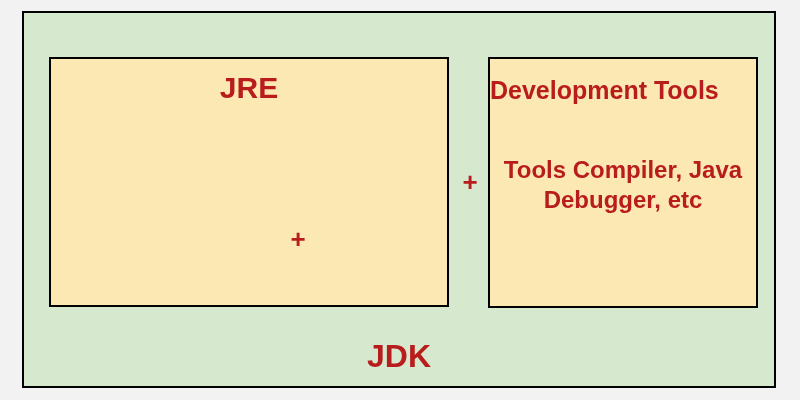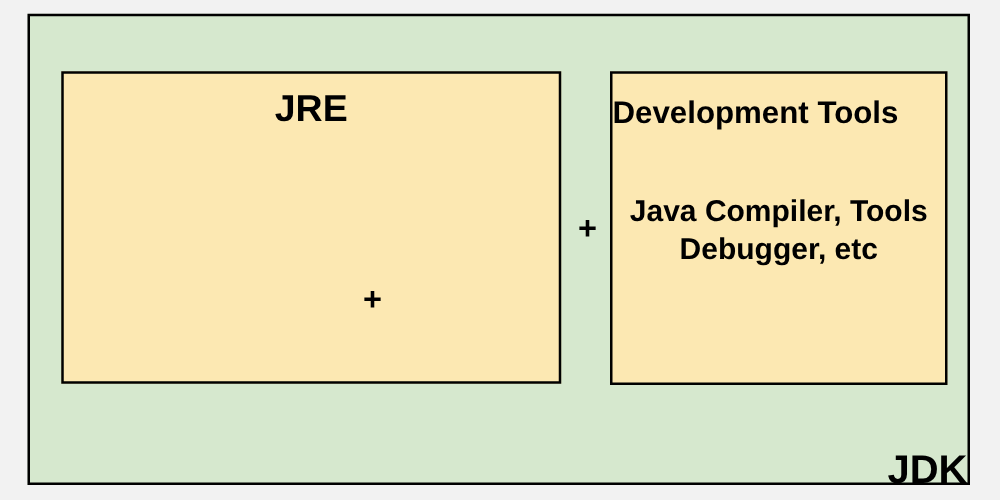--- a/index.html
+++ b/index.html
@@ -6,21 +6,21 @@
     margin: 0;
     padding: 0;
     background: #f2f2f2;
     font-family: "Liberation Sans", sans-serif;
   }
   .canvas {
     position: relative;
     width: 800px;
     height: 400px;
     background: #f2f2f2;
-    color: #000000;
+    color: #b91c1c;
     overflow: hidden;
   }
   .box {
     position: absolute;
     box-sizing: border-box;
     border: 2px solid #000;
   }
   .jdk-box {
     left: 22px;
     top: 11px;
@@ -114,22 +114,22 @@
     width: 100%;
     text-align: center;
     font-size: 24px;
     font-weight: 700;
     line-height: 1.25;
   }
   .jdk-label {
     position: absolute;
     left: 0;
     width: 100%;
-    top: 343px;
-    text-align: right;
+    top: 324px;
+    text-align: center;
     font-size: 32px;
     font-weight: 700;
   }
 </style>
 </head>
 <body>
 
 <div class="canvas">
 
   <div class="box jdk-box">
@@ -139,21 +139,21 @@
 
 
       <div class="plus plus-inner label">+</div>
 
     </div>
 
     <div class="plus plus-outer label" style="left:426px; top:156px;">+</div>
 
     <div class="box dev-box" style="left:464px; top:44px;">
       <div class="dev-title label">Development Tools</div>
-      <div class="dev-body label">Java Compiler, Tools
+      <div class="dev-body label">Tools Compiler, Java
 Debugger, etc</div>
     </div>
 
     <div class="jdk-label label">JDK</div>
 
   </div>
 
 </div>
 
 </body></html>

